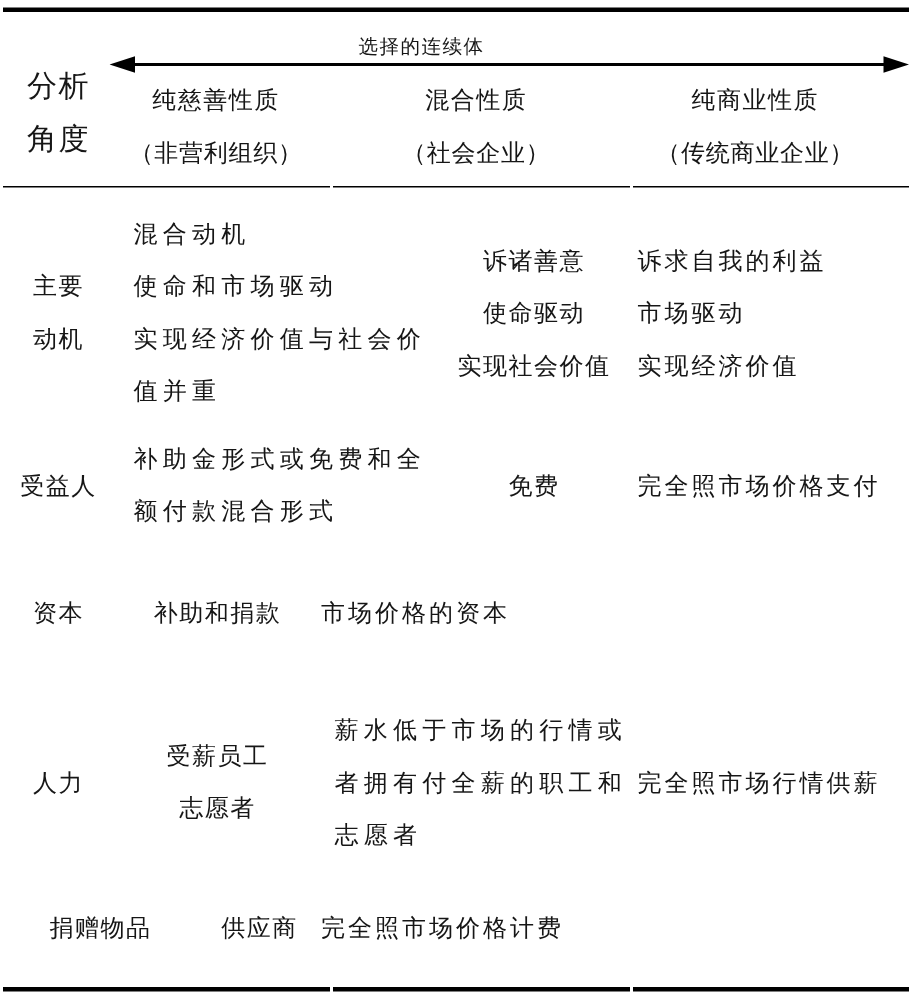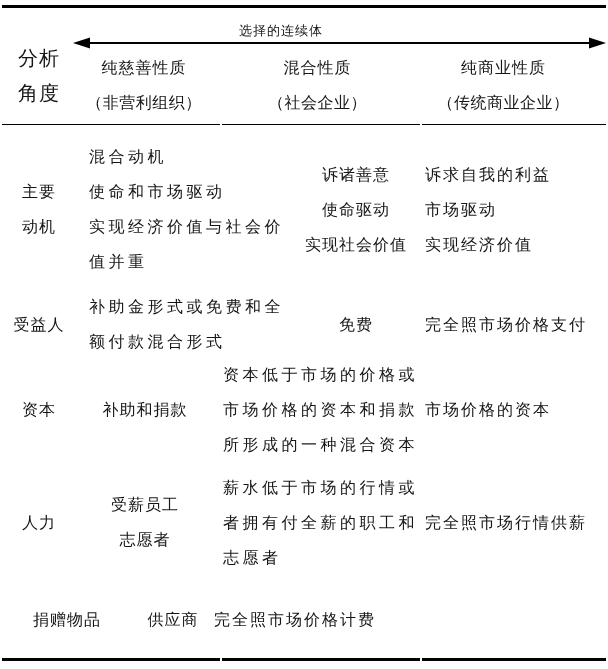--- a/index.html
+++ b/index.html
@@ -114,23 +114,20 @@
       <div class="cell c1">受益人</div>
       <div class="cell c3">补助金形式或免费和全
 额付款混合形式</div>
       <div class="cell c2">免费</div>
       <div class="cell c4">完全照市场价格支付</div>
     </div>
 
     <div class="row row-3">
       <div class="cell c1">资本</div>
       <div class="cell c2">补助和捐款</div>
-      <div class="cell c3">资本低于市场的价格或
-市场价格的资本和捐款
-所形成的一种混合资本</div>
       <div class="cell c4">市场价格的资本</div>
     </div>
 
     <div class="row row-4">
       <div class="cell c1">人力</div>
       <div class="cell c2">受薪员工
 志愿者</div>
       <div class="cell c3">薪水低于市场的行情或
 者拥有付全薪的职工和
 志愿者</div>

